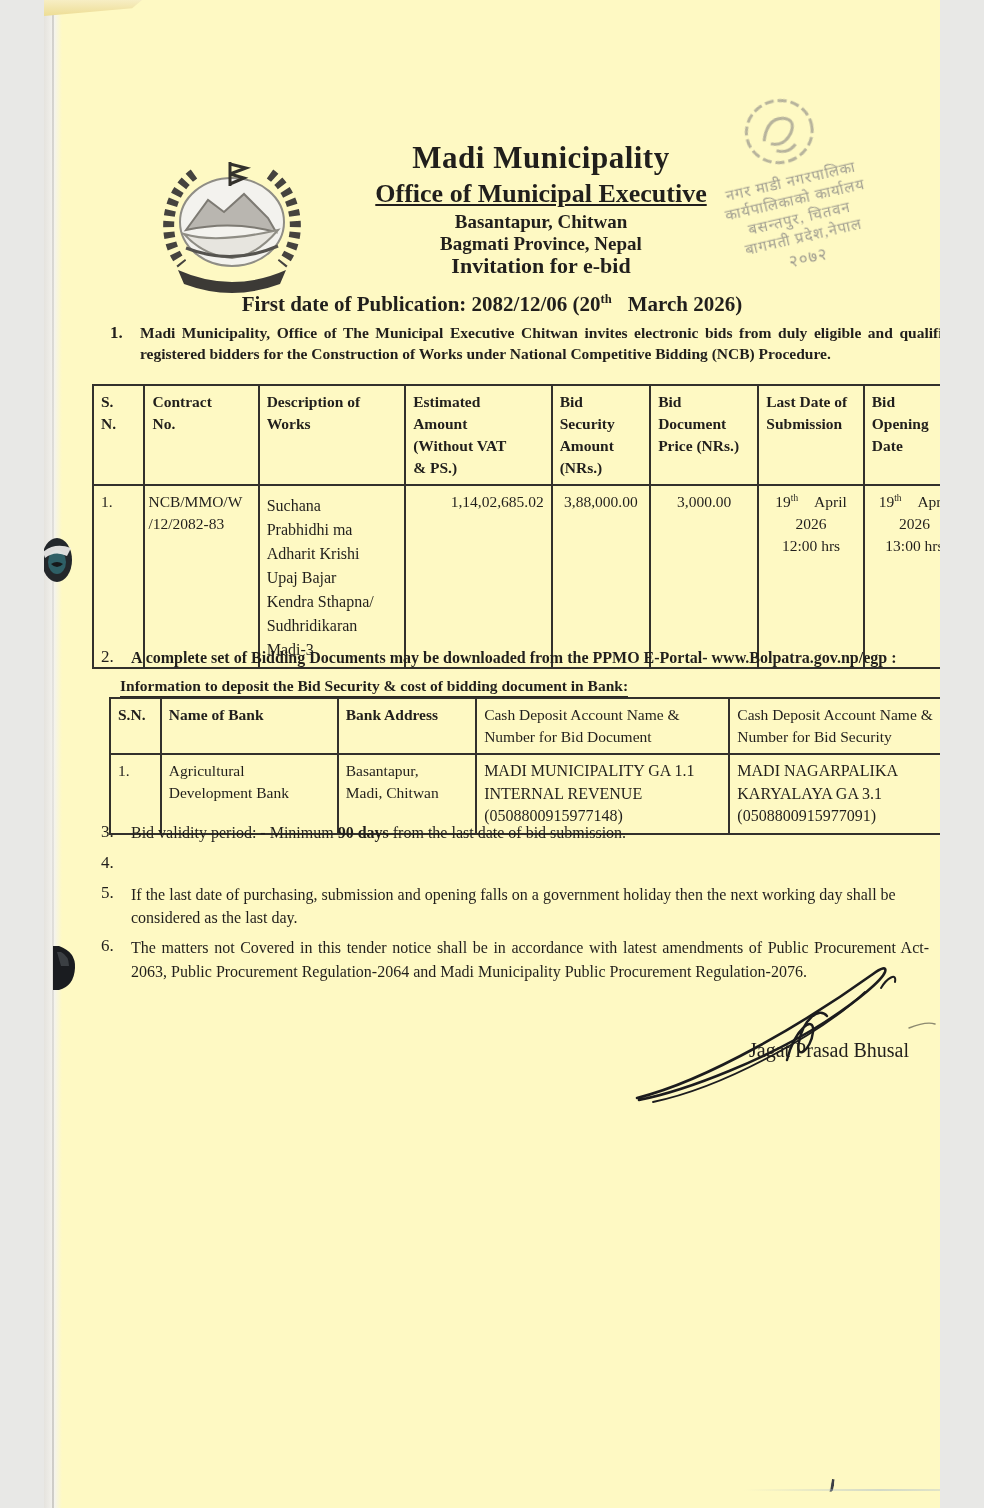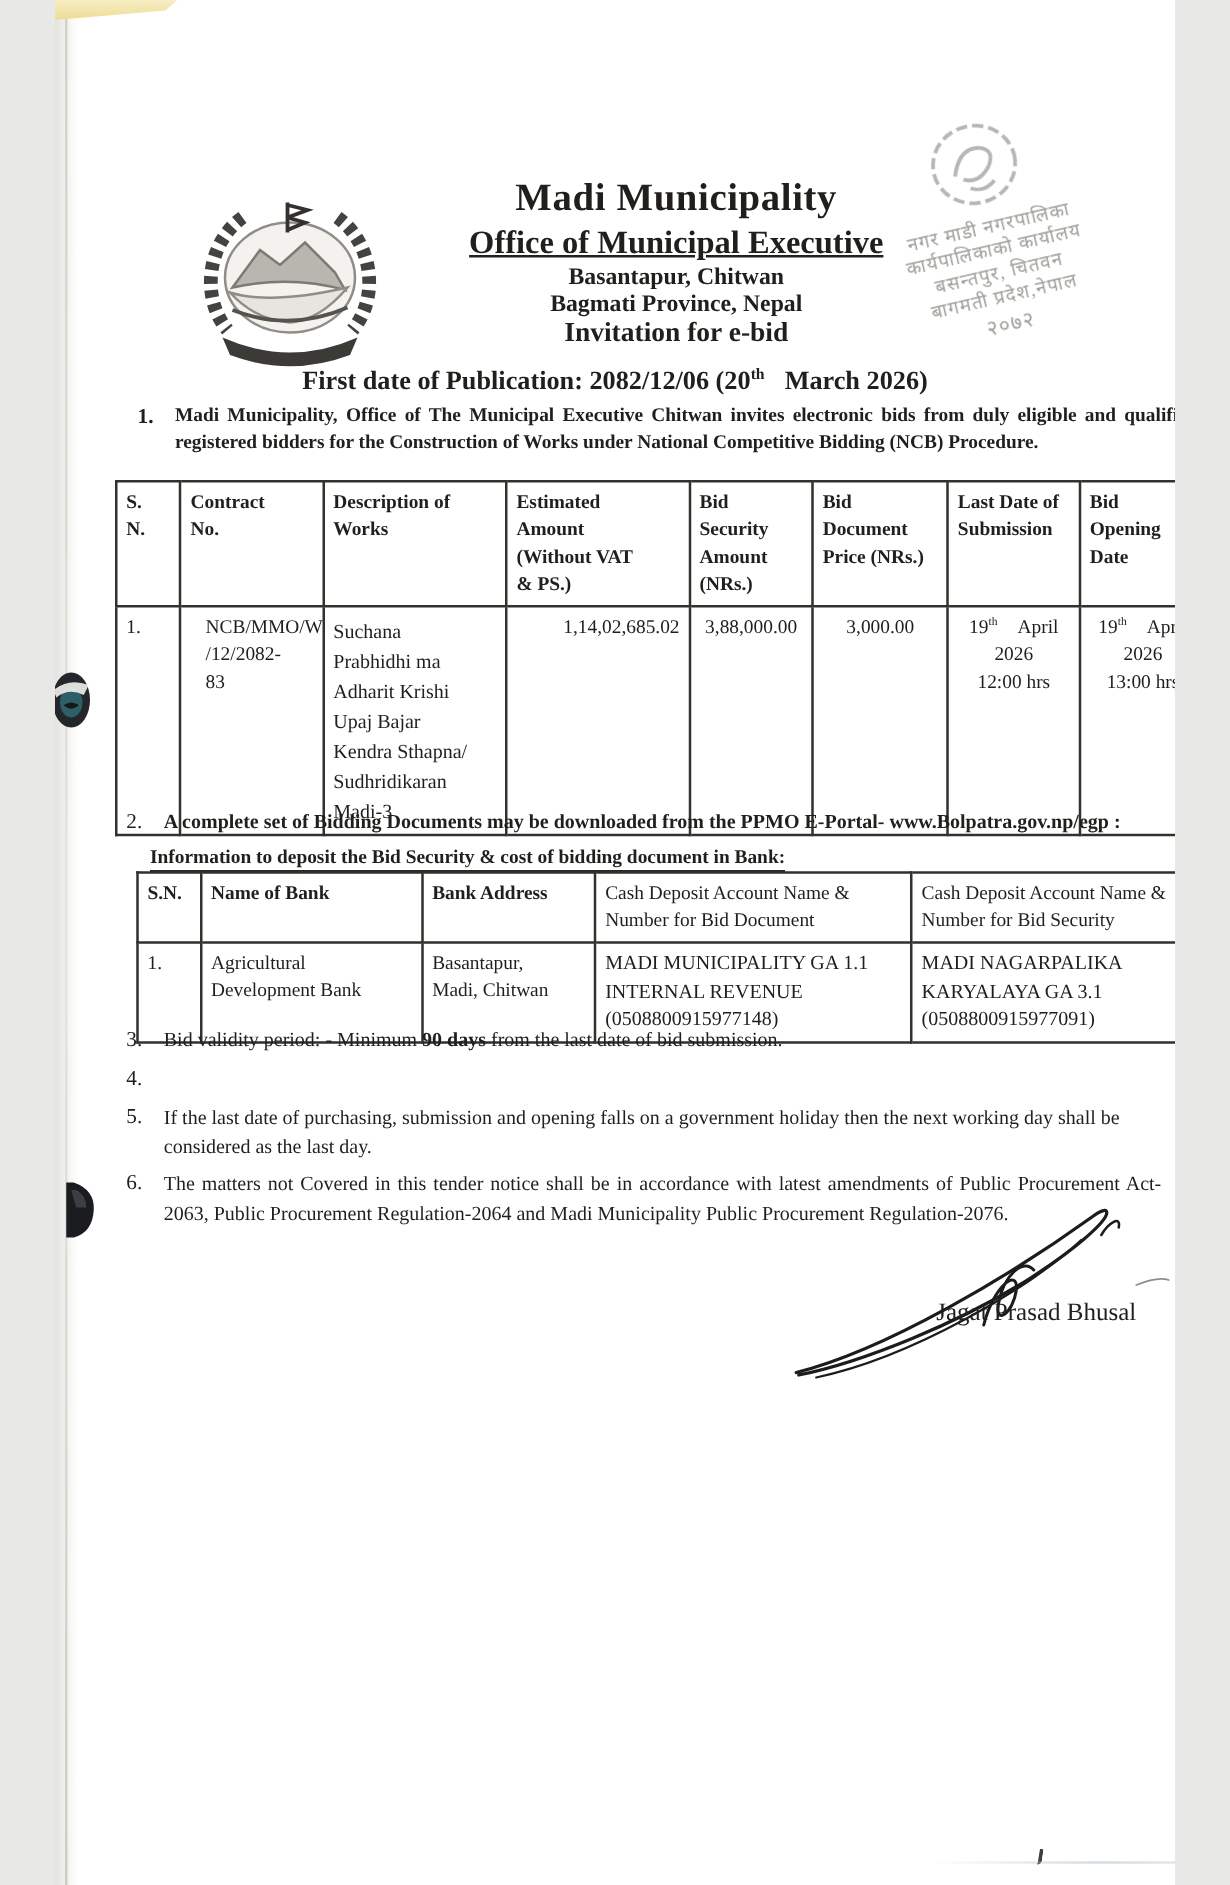--- a/index.html
+++ b/index.html
@@ -1,19 +1,19 @@
 <!DOCTYPE html>
 <html><head>
 <meta charset="utf-8">
 <style>
   * { margin:0; padding:0; box-sizing:border-box; }
   html,body { background:#e8e8e6; }
   .page {
     position:relative; width:896px; height:1508px; margin:0 auto;
-    background:#ffffff;
+    background:#fef9c3;
     font-family:"Liberation Serif", serif;
     color:#211f1c; overflow:hidden;
   }
   
   .left-edge-shade { position:absolute; left:0; top:0; width:18px; height:100%;
     background:linear-gradient(90deg,#e5e3de 0%,#f4f3ef 55%,rgba(255,255,255,0) 100%); }
   .crease-line { position:absolute; left:8px; top:0; width:2px; height:100%;
     background:linear-gradient(180deg,rgba(150,148,142,.35),rgba(150,148,142,.15) 50%,rgba(150,148,142,.4)); }
   .corner-tab { position:absolute; left:0; top:0; width:98px; height:16px;
     background:linear-gradient(180deg,#f7eec4,#eddd94);
@@ -175,21 +175,21 @@
 Document
 Price (NRs.)</th>
       <th class="prewrap">Last Date of
 Submission</th>
       <th class="prewrap">Bid
 Opening
 Date</th>
     </tr>
     <tr class="drow">
       <td>1.</td>
-      <td class="prewrap" style="padding:5px 19px;">NCB/MMO/W
+      <td class="prewrap" style="padding:5px 3px;">NCB/MMO/W
 /12/2082-83</td>
       <td class="prewrap" style="font-size:16px; line-height:1.5; padding-top:8px;">Suchana
 Prabhidhi ma
 Adharit Krishi
 Upaj Bajar
 Kendra Sthapna/
 Sudhridikaran
 Madi-3</td>
       <td class="tr-r">1,14,02,685.02</td>
       <td class="tc">3,88,000.00</td>

